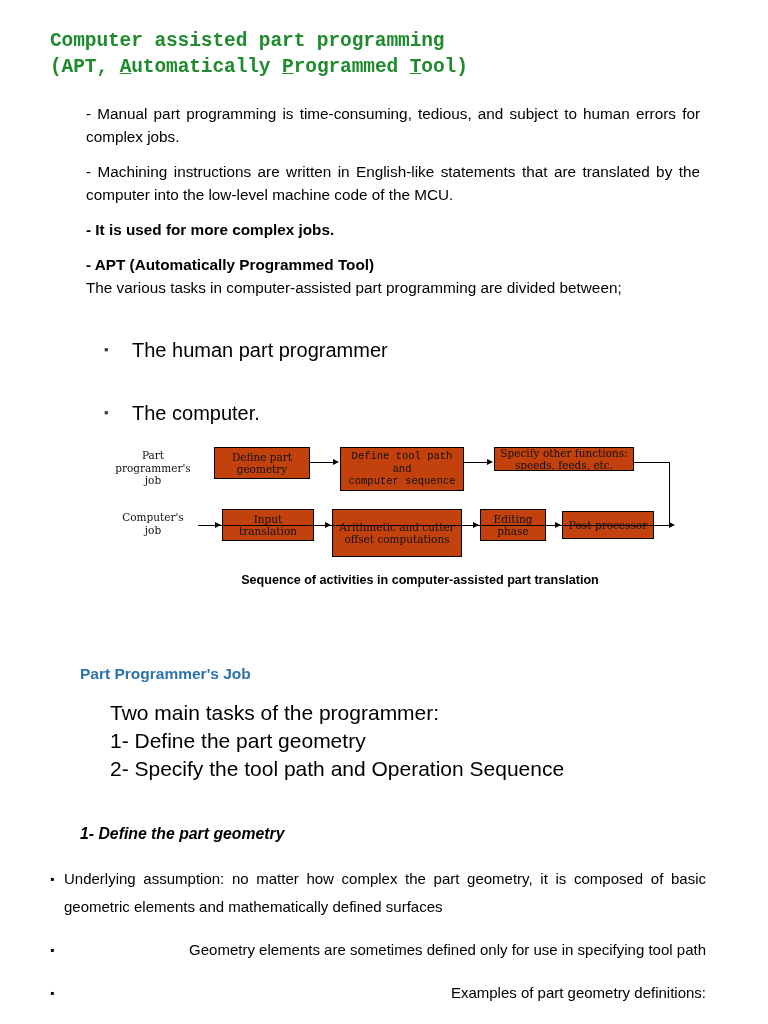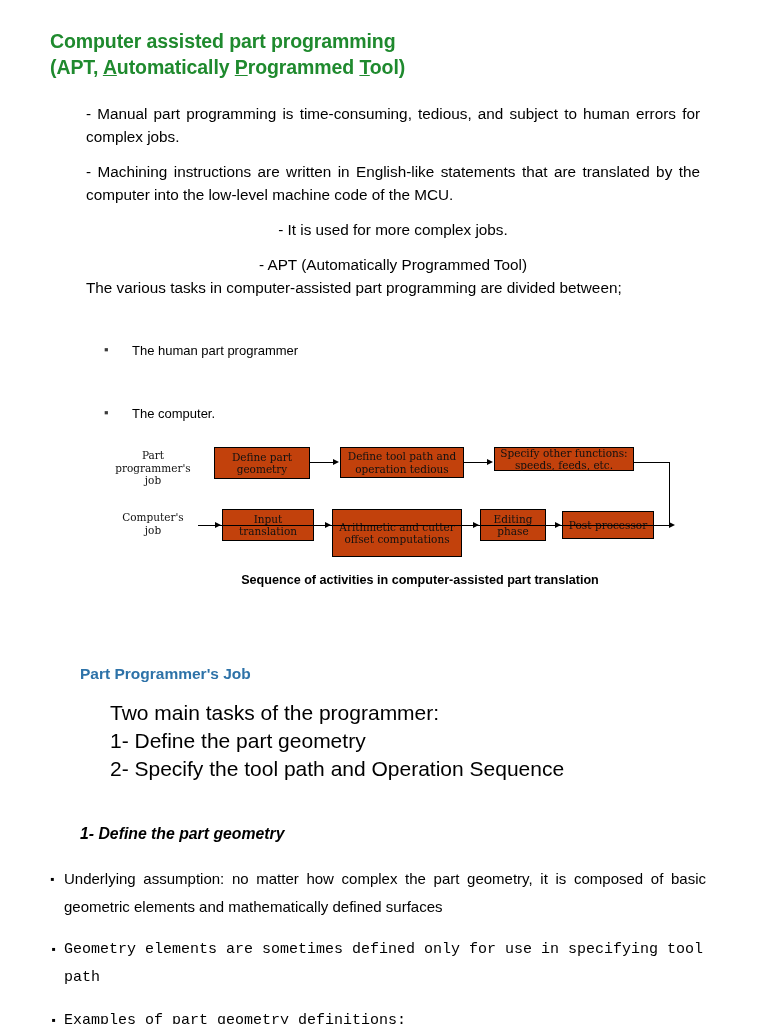--- a/index.html
+++ b/index.html
@@ -16,20 +16,21 @@
   }
   .page {
     position: relative;
     width: 768px;
     height: 1024px;
     box-sizing: border-box;
     padding: 28px 40px 0 50px;
   }
   .title-block {
     margin: 0 0 0 0;
+    font-family: Liberation Mono, monospace;
   }
   .title-line {
     color: #1f8a2e;
     font-weight: bold;
     font-size: 19.5px;
     line-height: 26px;
     letter-spacing: -0.1px;
   }
   .title-line .u {
     text-decoration: underline;
@@ -39,32 +40,33 @@
     padding-left: 36px;
     padding-right: 28px;
   }
   .para {
     font-size: 15.3px;
     line-height: 23px;
     margin-bottom: 12px;
     text-align: justify;
   }
   .para.nojust {
-    text-align: center;
+    text-align: left;
+    font-weight: bold;
   }
   .para-tight {
     margin-bottom: 0;
   }
   .bullets {
     margin: 2px 0 0 0;
     padding: 0;
     list-style: none;
   }
   .bullets li {
-    font-size: 13px;
+    font-size: 20px;
     line-height: 23px;
     padding-left: 46px;
     position: relative;
     margin-top: 40px;
   }
   .bullets li:before {
     content: "\25AA";
     position: absolute;
     left: 18px;
     top: -1px;
@@ -151,21 +153,21 @@
     list-style: none;
   }
   .sq-list li {
     font-size: 15px;
     line-height: 28px;
     position: relative;
     padding-left: 14px;
     margin-bottom: 15px;
     text-align: justify;
   }
-  .sq-list li.nojust { text-align: left; font-family: Liberation Mono, monospace; }
+  .sq-list li.nojust { text-align: right; }
   .sq-list li:before {
     content: "\25AA";
     position: absolute;
     left: 0;
     top: 0;
     font-size: 12px;
   }
   .code-lines {
     margin: 0 0 0 88px;
   }
@@ -208,24 +210,24 @@
       <div>Computer's</div>
       <div>job</div>
     </div>
 
     <div class="dbox" style="left:104px; top:6px; width:96px; height:32px;">
       <div>
         <div>Define part</div>
         <div>geometry</div>
       </div>
     </div>
-    <div class="dbox" style="left:230px; top:6px; width:124px; height:31px;">
+    <div class="dbox" style="left:230px; top:6px; width:124px; height:44px;font-family:Liberation Mono, monospace;">
       <div>
         <div>Define tool path and</div>
-        <div>operation tedious</div>
+        <div>computer sequence</div>
       </div>
     </div>
     <div class="dbox" style="left:384px; top:6px; width:140px; height:24px;">
       <div>
         <div>Specify other functions:</div>
         <div>speeds, feeds, etc.</div>
       </div>
     </div>
 
     <div class="dbox" style="left:112px; top:68px; width:92px; height:32px;">

